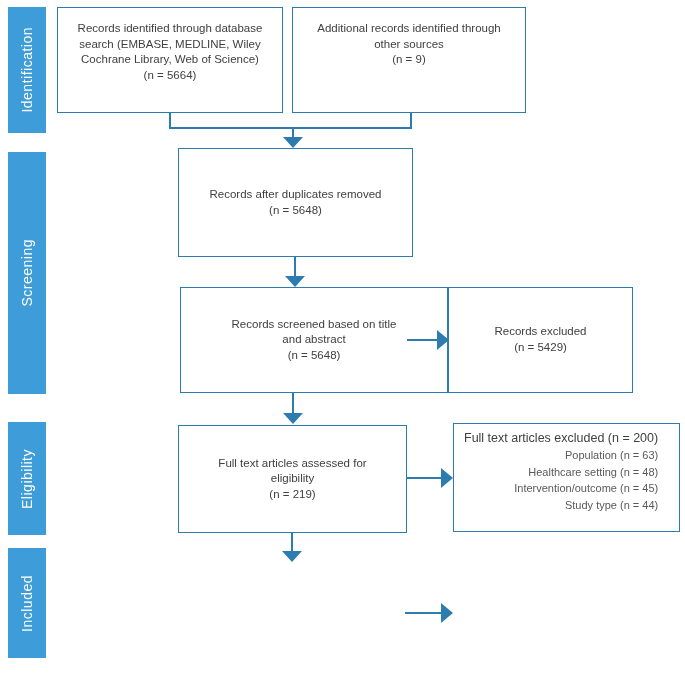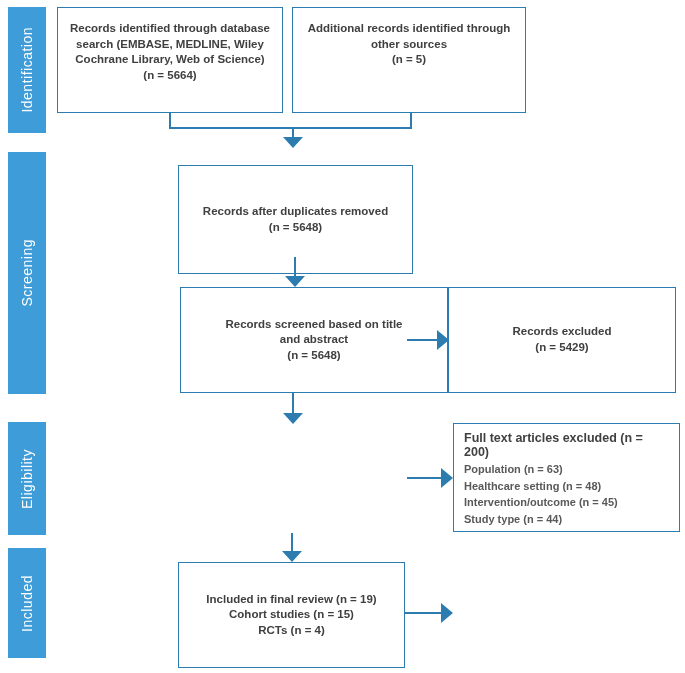--- a/index.html
+++ b/index.html
@@ -25,30 +25,29 @@
     white-space:nowrap;
   }
 
   
   .box{
     position:absolute;background:#ffffff;
     border:1.5px solid var(--stroke);
     box-sizing:border-box;
     display:flex;align-items:center;justify-content:center;
     text-align:center;
-    font-weight:bold;
   }
   .box-text{
     white-space:pre-line;
     font-size:11.5px;line-height:1.35;color:var(--text);
   }
   .box.top-align{align-items:flex-start;}
   .box.top-align .box-text{padding-top:13px;}
   .box.left-align{align-items:flex-start;justify-content:flex-start;text-align:left;}
-  .excl-inner{padding:7px 10px;}
+  .excl-inner{padding:7px 10px;text-align:right;}
   .excl-title{font-size:12.5px;color:var(--text);margin-bottom:2px;white-space:pre-line;}
   .excl-reasons{font-size:11px;line-height:1.5;color:var(--subtext);white-space:pre-line;}
 
   
   .h-line,.v-line{position:absolute;background:var(--stroke);}
   .arrow-down{
     position:absolute;width:0;height:0;
     border-left:10px solid transparent;
     border-right:10px solid transparent;
     border-top:11px solid var(--stroke);
@@ -80,68 +79,68 @@
 
   <div class="box top-align" style="left:57px;top:7px;width:226px;height:106px;">
     <div class="box-text">Records identified through database
 search (EMBASE, MEDLINE, Wiley
 Cochrane Library, Web of Science)
 (n = 5664)</div>
   </div>
   <div class="box top-align" style="left:292px;top:7px;width:234px;height:106px;">
     <div class="box-text">Additional records identified through
 other sources
-(n = 5)</div>
+(n = 9)</div>
   </div>
 
   <div class="v-line" style="left:169px;top:113px;width:2px;height:16px;"></div>
   <div class="v-line" style="left:410px;top:113px;width:2px;height:16px;"></div>
   <div class="h-line" style="left:169px;top:127px;width:243px;height:2px;"></div>
   <div class="v-line" style="left:292px;top:129px;width:2px;height:9px;"></div>
   <div class="arrow-down" style="left:283px;top:137px;"></div>
 
-  <div class="box" style="left:178px;top:165px;width:235px;height:109px;">
+  <div class="box" style="left:178px;top:148px;width:235px;height:109px;">
     <div class="box-text">Records after duplicates removed
 (n = 5648)</div>
   </div>
 
   <div class="v-line" style="left:294px;top:257px;width:2px;height:20px;"></div>
   <div class="arrow-down" style="left:285px;top:276px;"></div>
 
   <div class="box" style="left:180px;top:287px;width:268px;height:106px;">
     <div class="box-text">Records screened based on title
 and abstract
 (n = 5648)</div>
   </div>
   <div class="h-line" style="left:407px;top:339px;width:31px;height:2px;"></div>
   <div class="arrow-right" style="left:437px;top:330px;"></div>
-  <div class="box" style="left:448px;top:287px;width:228px;height:106px;">
+  <div class="box" style="left:448px;top:287px;width:185px;height:106px;">
     <div class="box-text">Records excluded
 (n = 5429)</div>
   </div>
 
   <div class="v-line" style="left:292px;top:393px;width:2px;height:21px;"></div>
   <div class="arrow-down" style="left:283px;top:413px;"></div>
 
+  <div class="box" style="left:178px;top:425px;width:229px;height:108px;">
+    <div class="box-text">Full text articles assessed for
+eligibility
+(n = 219)</div>
+  </div>
   <div class="h-line" style="left:407px;top:477px;width:34px;height:2px;"></div>
   <div class="arrow-right" style="left:441px;top:468px;"></div>
   <div class="box left-align" style="left:453px;top:423px;width:227px;height:109px;">
     <div class="excl-inner">
       <div class="excl-title">Full text articles excluded (n = 200)</div>
       <div class="excl-reasons">Population (n = 63)
 Healthcare setting (n = 48)
 Intervention/outcome (n = 45)
 Study type (n = 44)</div>
     </div>
   </div>
 
   <div class="v-line" style="left:291px;top:533px;width:2px;height:19px;"></div>
   <div class="arrow-down" style="left:282px;top:551px;"></div>
 
-  <div class="box" style="left:178px;top:562px;width:227px;height:106px;">
-    <div class="box-text">Included in final review (n = 19)
-Cohort studies (n = 15)
-RCTs (n = 4)</div>
-  </div>
   <div class="h-line" style="left:405px;top:612px;width:36px;height:2px;"></div>
   <div class="arrow-right" style="left:441px;top:603px;"></div>
 
 </div>
 
 </body></html>

